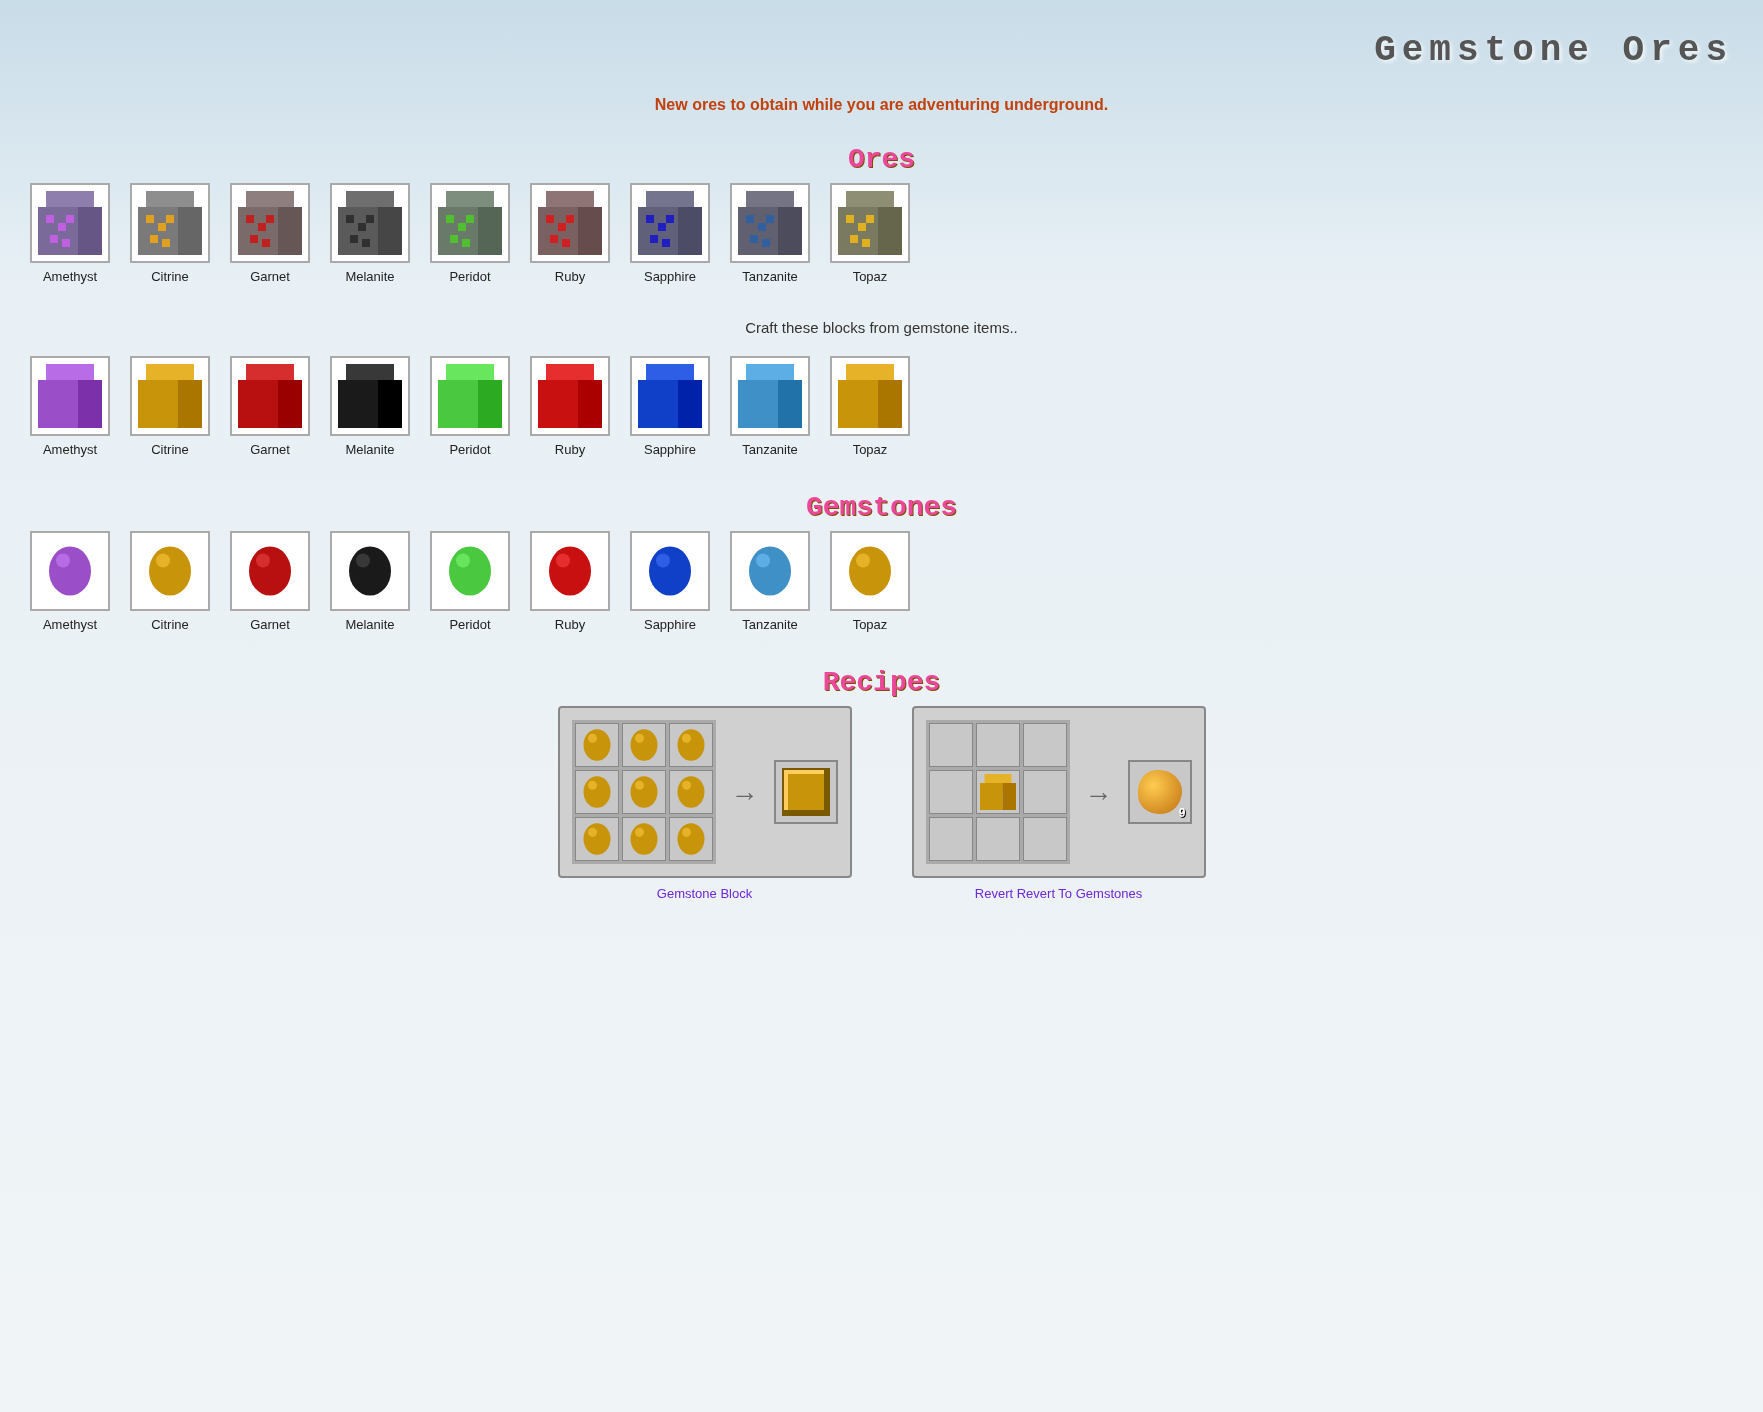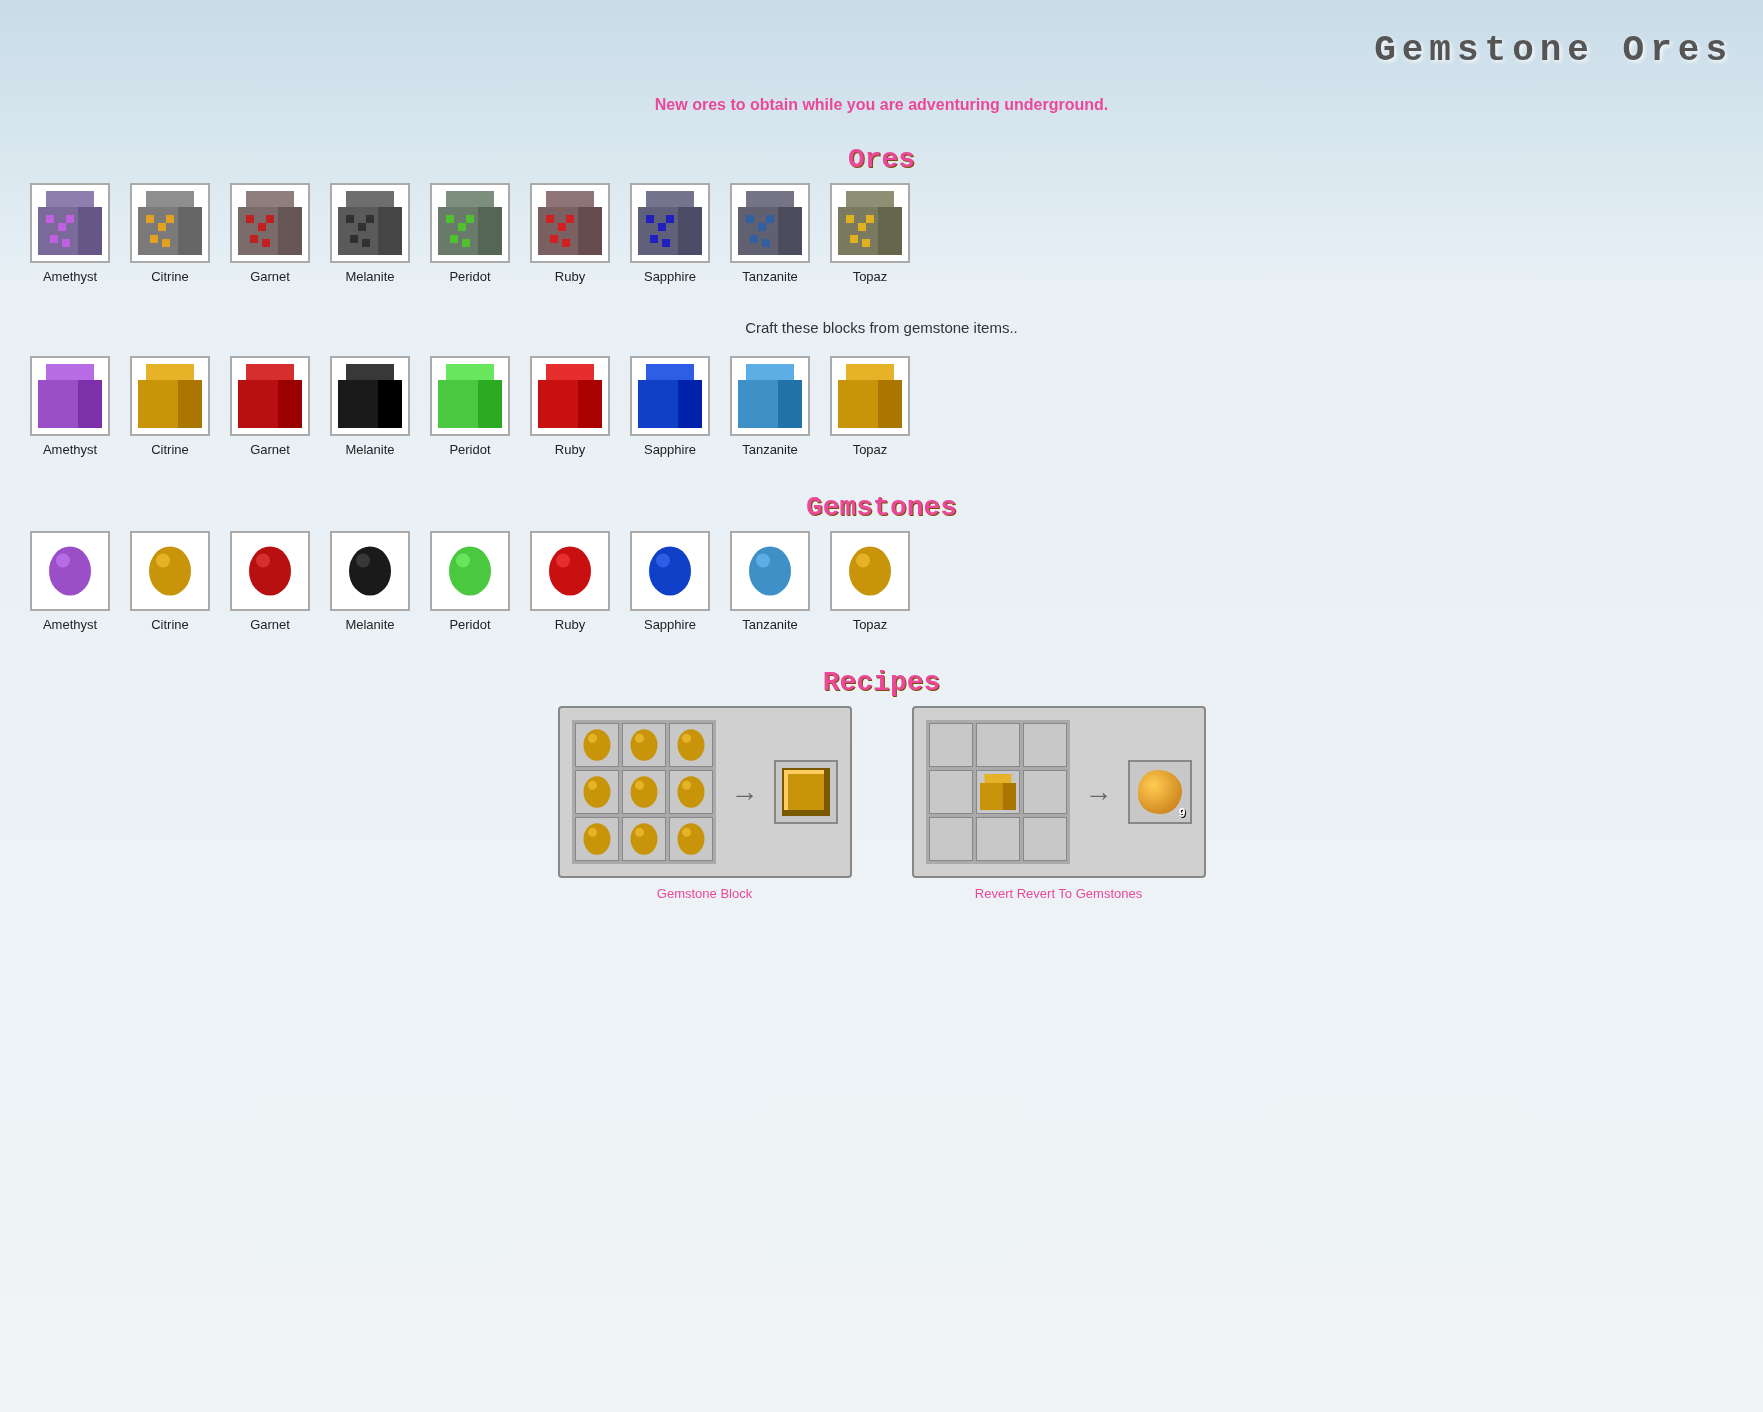--- a/index.html
+++ b/index.html
@@ -17,21 +17,21 @@
       color: #555;
       letter-spacing: 6px;
       text-shadow: 2px 2px 4px rgba(255,255,255,0.8);
       margin-bottom: 15px;
       padding: 10px;
     }
     .subtitle {
       text-align: center;
       font-size: 16px;
       font-weight: bold;
-      color: #ec4899;
+      color: #c2410c;
       margin-bottom: 30px;
     }
     .section-title {
       text-align: center;
       font-family: 'Courier New', monospace;
       font-size: 28px;
       font-weight: bold;
       color: #ec4899;
       text-shadow: 1px 1px 0 #7a4d00;
       margin-bottom: 8px;
@@ -130,21 +130,21 @@
       position: absolute;
       bottom: 2px;
       right: 4px;
       font-size: 12px;
       font-weight: bold;
       color: #fff;
       text-shadow: 1px 1px 0 #000;
     }
     .recipe-label {
       font-size: 13px;
-      color: #ec4899;
+      color: #6d28d9;
       text-align: center;
     }
     .gem-topaz { background: radial-gradient(ellipse at 35% 35%, #ffcc50, #c07010); border-radius: 45% 55% 50% 50% / 50% 50% 55% 45%; }
   </style>
 </head>
 <body>
 
 <h1 class="page-title">Gemstone Ores</h1>
 <p class="subtitle">New ores to obtain while you are adventuring underground.</p>
 

